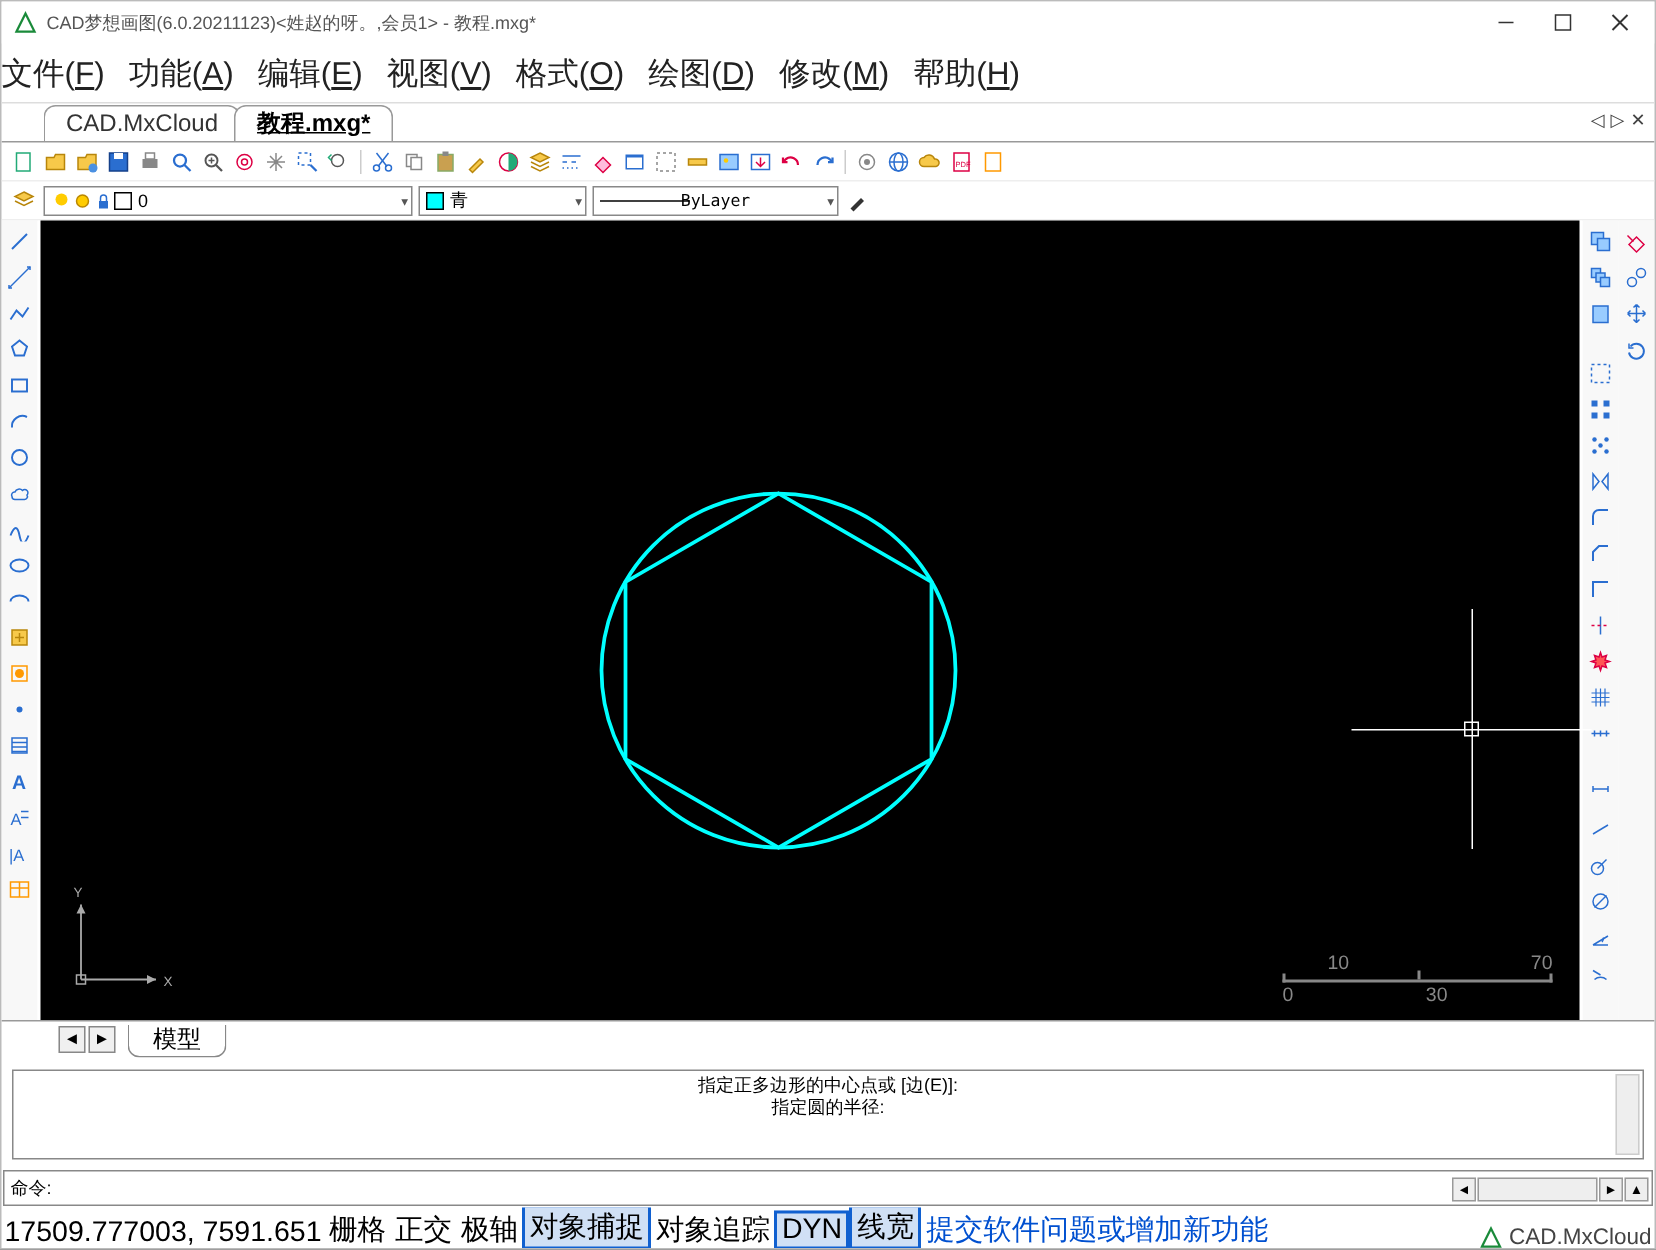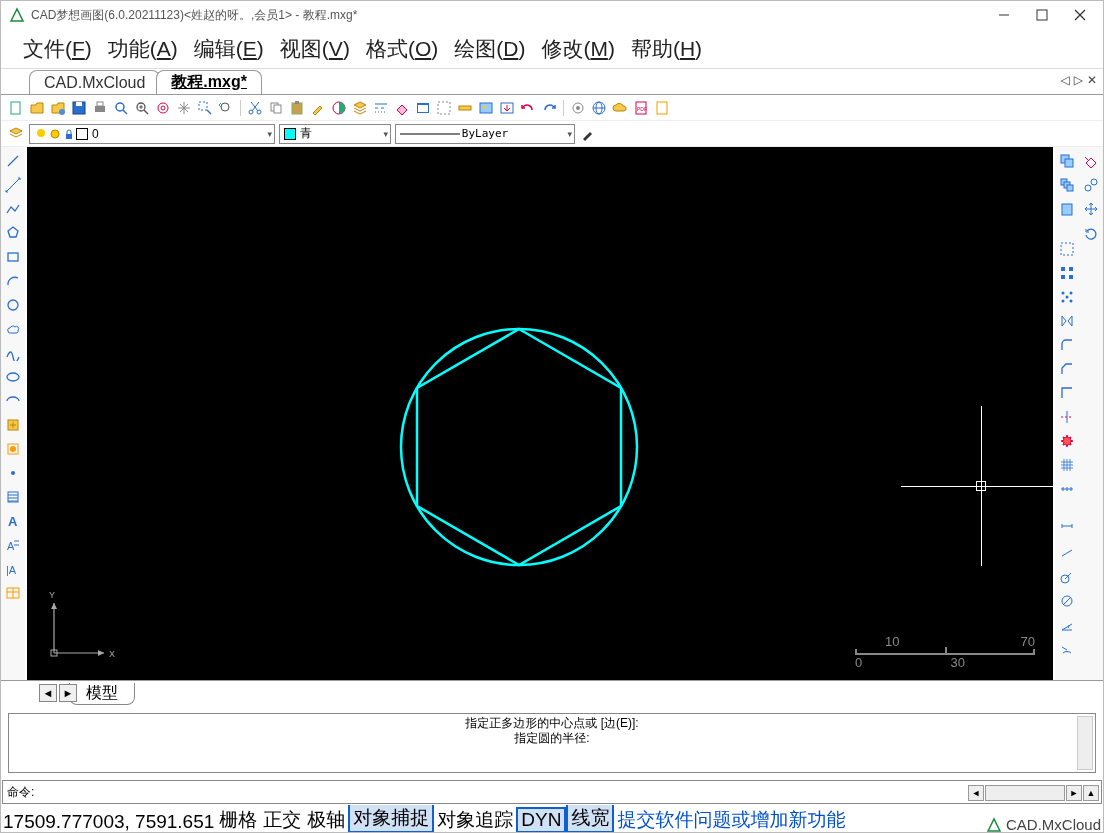--- a/index.html
+++ b/index.html
@@ -2,39 +2,39 @@
 <html><head>
 <meta charset="utf-8">
 <style>
 * { margin:0; padding:0; box-sizing:border-box; font-family:"Microsoft YaHei","SimSun",sans-serif; }
 body { width:1104px; height:833px; background:#fff; overflow:hidden; position:relative; border:1px solid #bbb; }
 .titlebar { height:28px; display:flex; align-items:center; padding:0 8px; background:#fff; }
 .titlebar .ico { width:16px; height:16px; margin-right:6px; color:#1a8a3a; }
 .titlebar .txt { font-size:12px; color:#555; flex:1; }
 .winbtns { display:flex; gap:24px; margin-right:8px; }
 .winbtn { width:14px; height:14px; color:#333; display:flex; align-items:center; justify-content:center; cursor:default; }
-.menubar { height:40px; display:flex; align-items:center; padding:0 22px; border-bottom:1px solid #ddd; }
+.menubar { height:40px; display:flex; align-items:center; padding:0 0; border-bottom:1px solid #ddd; }
 .menubar .mi { font-size:21px; color:#222; margin-right:16px; cursor:default; }
 .menubar .mi u { text-decoration:underline; }
 .tabsrow { height:26px; display:flex; align-items:flex-end; padding-left:28px; border-bottom:1px solid #999; position:relative; }
 .tab { height:24px; padding:0 14px; font-size:16px; display:flex; align-items:center; border:1px solid #999; border-bottom:none; border-radius:8px 8px 0 0; background:#fff; margin-right:-4px; position:relative; }
 .tab.inactive { z-index:1; color:#333; }
 .tab.active { z-index:2; font-weight:bold; background:#fff;text-decoration:underline; }
 .tabctrls { position:absolute; right:6px; top:4px; font-size:12px; color:#444; display:flex; gap:4px; }
 .tabctrls span { cursor:default; }
 .toolbar { height:26px; display:flex; align-items:center; padding:2px 6px; gap:3px; border-bottom:1px solid #eee; }
 .tbtn { width:18px; height:18px; display:flex; align-items:center; justify-content:center; cursor:default; }
 .tbtn svg { width:16px; height:16px; }
 .sep { width:1px; height:16px; background:#ccc; margin:0 2px; }
 .proprow { height:26px; display:flex; align-items:center; padding:2px 6px; gap:4px; border-bottom:1px solid #eee; }
 .combo { height:20px; border:1px solid #888; background:#fff; font-size:12px; display:flex; align-items:center; padding:0 4px; position:relative; }
 .combo .arr { position:absolute; right:2px; font-size:9px; color:#555; }
 .layerbox { width:246px; }
 .colorbox { width:112px; }
-.ltbox { width:180px; }
+.ltbox { width:164px; }
 .swatch { width:12px; height:12px; margin-right:4px; }
 .sw-cyan { background:#0ff; border:1px solid #000; }
 .workrow { display:flex; height:533px; }
 .ltool,.rtool1,.rtool2 { width:24px; background:#f8f8f8; display:flex; flex-direction:column; align-items:center; padding-top:4px; gap:4px; }
 .rtool1,.rtool2 { width:24px; }
 .vtbtn { width:20px; height:20px; display:flex; align-items:center; justify-content:center; cursor:default; }
 .vtbtn svg { width:16px; height:16px; }
 .canvaswrap { flex:1; position:relative; background:#fff; padding:0 2px; }
 .canvas { width:100%; height:100%; background:#000; position:relative; }
 .ucs { position:absolute; left:12px; bottom:12px; width:80px; height:80px; }
@@ -43,21 +43,21 @@
 .ruler .b { display:flex; justify-content:space-between; width:180px; }
 .ruler .line { height:6px; border-left:2px solid #888; border-right:2px solid #888; border-bottom:2px solid #888; position:relative; }
 .ruler .line .mid { position:absolute; left:50%; width:2px; height:6px; background:#888; bottom:0; }
 .cursor { position:absolute; right:72px; bottom:194px; }
 .cursor .h { position:absolute; width:160px; height:1px; background:#fff; left:-80px; top:0; }
 .cursor .v { position:absolute; height:160px; width:1px; background:#fff; top:-80px; left:0; }
 .cursor .sq { position:absolute; width:10px; height:10px; border:1px solid #fff; left:-5px; top:-5px; }
 .bottomtabs { height:26px; display:flex; align-items:center; padding-left:36px; border-top:1px solid #999; position:relative; }
 .navarr { display:flex; gap:2px; position:absolute; left:38px; top:3px; }
 .navarr div { width:18px; height:18px; border:1px solid #888; display:flex; align-items:center; justify-content:center; font-size:11px; background:#f0f0f0; cursor:default; }
-.mtab { margin-left:32px; height:22px; padding:0 16px; border:1px solid #888; border-top:none; border-radius:0 0 8px 8px; font-size:16px; background:#fff; }
+.mtab { margin-left:48px; height:22px; padding:0 16px; border:1px solid #888; border-top:none; border-radius:0 0 8px 8px; font-size:16px; background:#fff; }
 .cmdarea { height:60px; border:1px solid #888; margin:7px; font-family:"SimSun",monospace; font-size:12px; padding:2px 4px; overflow:hidden; position:relative;text-align:center; }
 .cmdline { white-space:pre; line-height:15px; }
 .cmdinput { height:24px; border:1px solid #888; margin:1px; display:flex; align-items:center; padding:0 4px; font-family:"SimSun",monospace; font-size:12px; position:relative; }
 .cmdscroll { position:absolute; right:2px; bottom:2px; display:flex; gap:1px; }
 .cmdscroll div { width:16px; height:16px; border:1px solid #999; background:#eee; font-size:9px; display:flex; align-items:center; justify-content:center; }
 .status { height:28px; display:flex; align-items:flex-end; font-size:19px; padding:0 2px; white-space:nowrap; overflow:hidden; }
 .status .coord { font-family:Arial; margin-right:2px; }
 .status .sbtn { padding:0 3px; cursor:default; }
 .status .sbtn.on { border:2px solid #1060d0; background:#d0e0f5; }
 .status .sbtn.link { color:#0050d0; }

